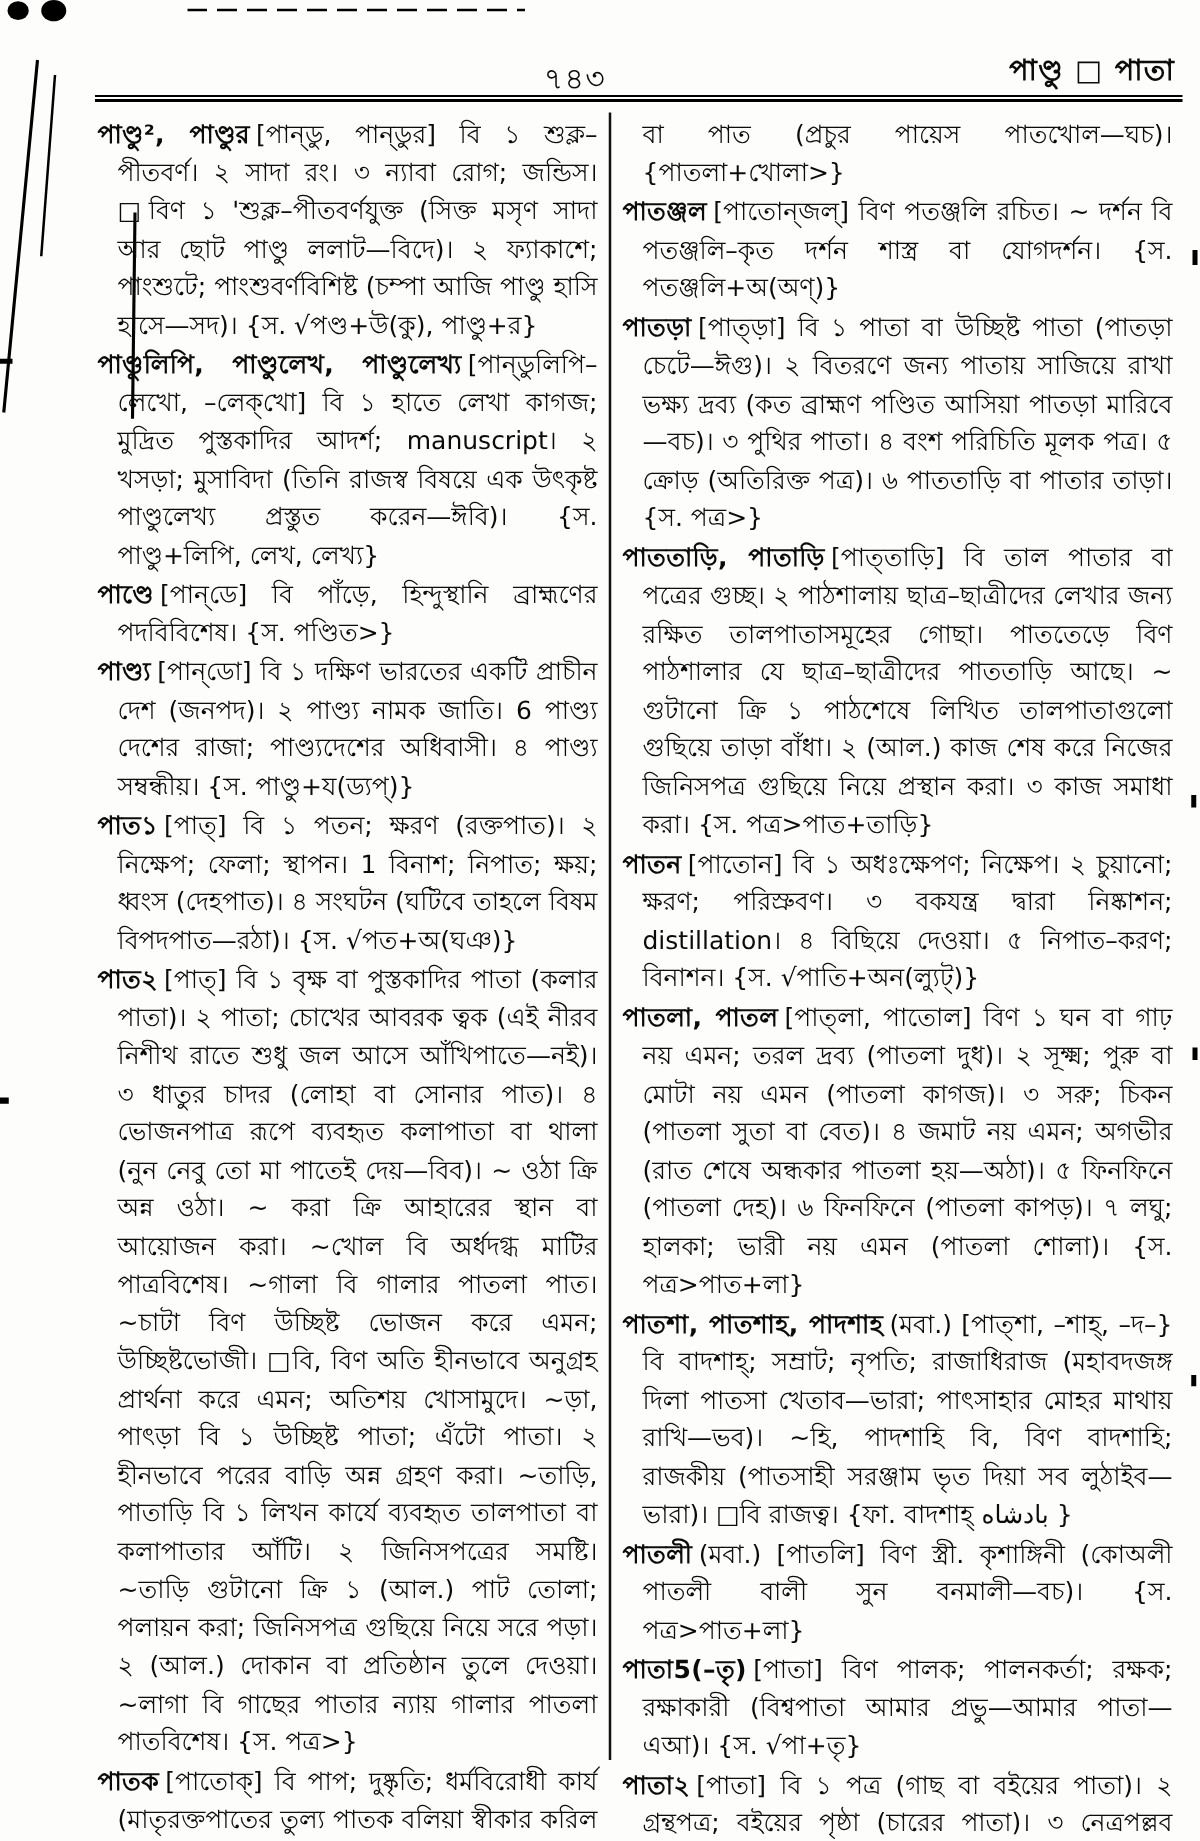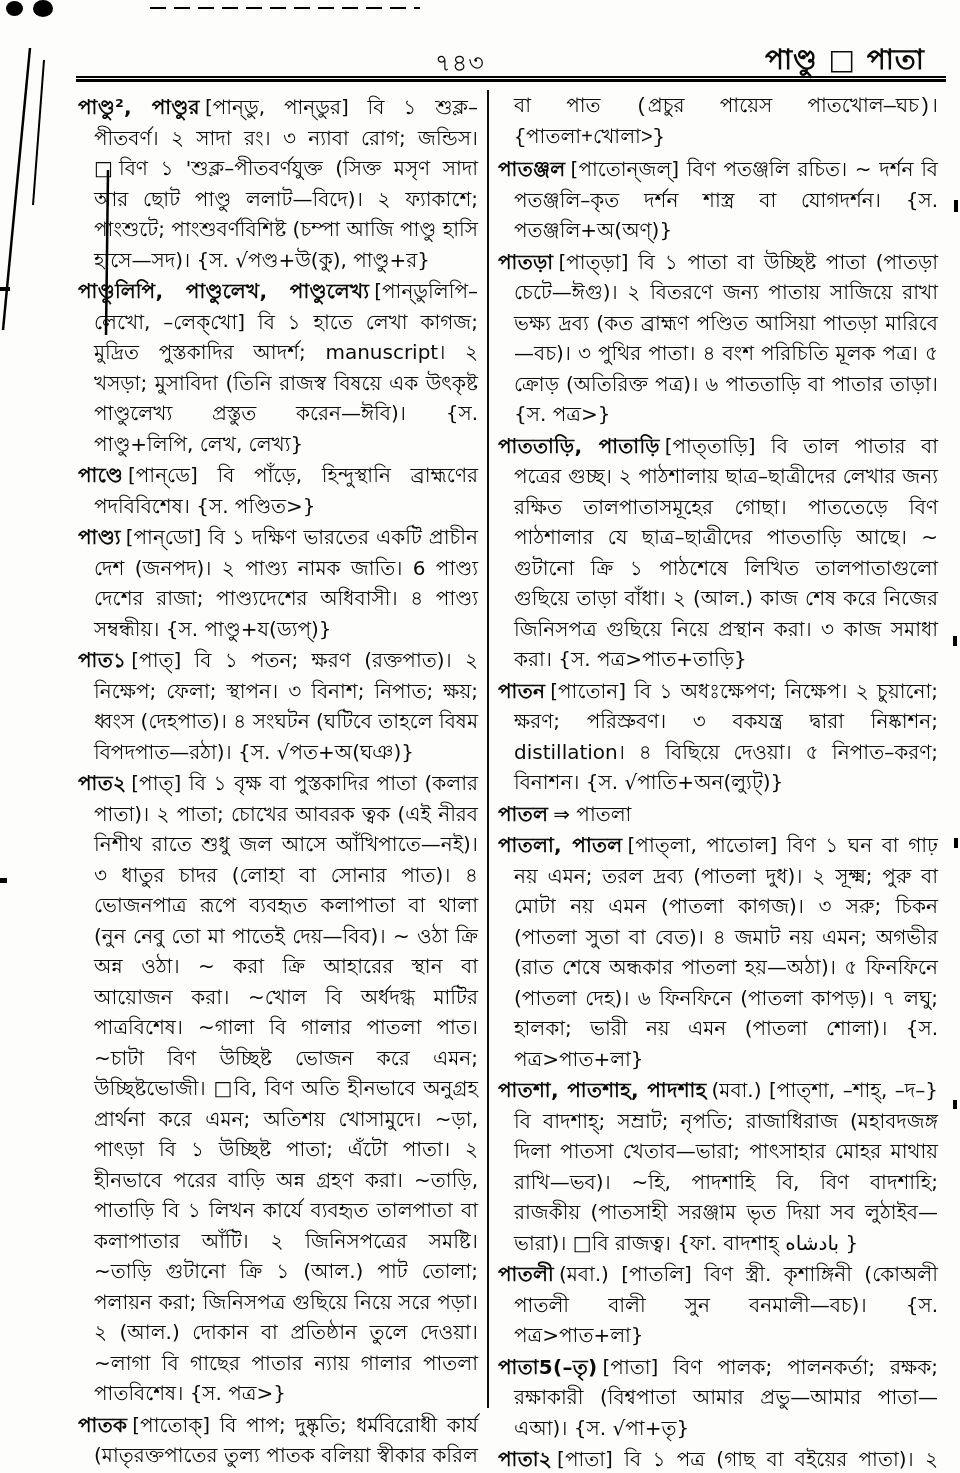--- a/index.html
+++ b/index.html
@@ -8,22 +8,22 @@
     background:#fdfdfb;color:#0b0b0b;
     font-family:"DejaVu Sans","Liberation Sans",sans-serif;
     -webkit-font-smoothing:none;
   }
   
   .page-number{
     position:absolute;top:44px;left:420px;width:80px;text-align:center;
     font-size:24px;letter-spacing:1px;
   }
   .guide-words{
-    position:absolute;top:38px;right:35px;
-    font-size:28px;font-weight:bold;letter-spacing:1px;
+    position:absolute;top:38px;right:20px;
+    font-size:23px;font-weight:bold;letter-spacing:1px;
   }
   .top-rule{
     position:absolute;top:76px;left:76px;width:870px;height:7px;
     background:linear-gradient(#000 0 2px,transparent 2px 3px,#000 3px 6px,transparent 6px);
     filter:contrast(2);
   }
   .edge-dash{
     position:absolute;top:7px;left:150px;width:270px;height:2px;
     background:repeating-linear-gradient(90deg,#000 0 16px,transparent 16px 24px);
   }
@@ -34,21 +34,21 @@
   .stroke-svg{position:absolute;top:0;left:0;pointer-events:none;}
   .tick{position:absolute;background:#000;}
   
   .columns{position:absolute;top:92px;left:78px;width:860px;}
   .col{position:absolute;top:0;font-size:20px;line-height:30.5px;text-align:justify;}
   .col-left{left:0;width:400px;}
   .col-right{left:420px;width:440px;}
   .divider{position:absolute;top:90px;left:487px;width:2px;height:1318px;background:#111;}
   
   p.entry{margin:0 0 1px 0;padding-left:16px;text-indent:-16px;}
-  p.entry.cont{text-indent:0;font-family:Liberation Mono, monospace;}
+  p.entry.cont{text-indent:0;}
   .hw{font-weight:bold;margin-right:5px;letter-spacing:.3px;}
 </style>
 </head>
 <body>
 
 <div class="blot blot1"></div>
 <div class="blot blot2"></div>
 <div class="edge-dash"></div>
 <svg class="stroke-svg" width="130" height="420" viewBox="0 0 130 420">
   <line x1="30" y1="48" x2="3" y2="330" stroke="#000" stroke-width="2.5"></line>
@@ -67,34 +67,33 @@
 <div class="top-rule"></div>
 <div class="divider"></div>
 
 <div class="columns">
 
   <div class="col col-left">
     <p class="entry"><b class="hw">পাণ্ডু², পাণ্ডুর</b><span>[পান্‌ডু, পান্‌ডুর] বি ১ শুক্ল–পীতবর্ণ। ২ সাদা রং। ৩ ন্যাবা রোগ; জন্ডিস। □বিণ ১ 'শুক্ল–পীতবর্ণযুক্ত (সিক্ত মসৃণ সাদা আর ছোট পাণ্ডু ললাট—বিদে)। ২ ফ্যাকাশে; পাংশুটে; পাংশুবর্ণবিশিষ্ট (চম্পা আজি পাণ্ডু হাসি হাসে—সদ)। {স. √পণ্ড+উ(কু), পাণ্ডু+র}</span></p>
     <p class="entry"><b class="hw">পাণ্ডুলিপি, পাণ্ডুলেখ, পাণ্ডুলেখ্য</b><span>[পান্‌ডুলিপি–লেখো, –লেক্‌খো] বি ১ হাতে লেখা কাগজ; মুদ্রিত পুস্তকাদির আদর্শ; manuscript। ২ খসড়া; মুসাবিদা (তিনি রাজস্ব বিষয়ে এক উৎকৃষ্ট পাণ্ডুলেখ্য প্রস্তুত করেন—ঈবি)। {স. পাণ্ডু+লিপি, লেখ, লেখ্য}</span></p>
     <p class="entry"><b class="hw">পাণ্ডে</b><span>[পান্‌ডে] বি পাঁড়ে, হিন্দুস্থানি ব্রাহ্মণের পদবিবিশেষ। {স. পণ্ডিত&gt;}</span></p>
     <p class="entry"><b class="hw">পাণ্ড্য</b><span>[পান্‌ডো] বি ১ দক্ষিণ ভারতের একটি প্রাচীন দেশ (জনপদ)। ২ পাণ্ড্য নামক জাতি। 6 পাণ্ড্য দেশের রাজা; পাণ্ড্যদেশের অধিবাসী। ৪ পাণ্ড্য সম্বন্ধীয়। {স. পাণ্ডু+য(ড্যপ্‌)}</span></p>
-    <p class="entry"><b class="hw">পাত১</b><span>[পাত্‌] বি ১ পতন; ক্ষরণ (রক্তপাত)। ২ নিক্ষেপ; ফেলা; স্থাপন। ৩ বিনাশ; নিপাত; ক্ষয়; ধ্বংস (দেহপাত)। ৪ সংঘটন (ঘটিবে তাহলে বিষম বিপদপাত—রঠা)। {স. √পত+অ(ঘঞ)}</span></p>
+    <p class="entry"><b class="hw">পাত১</b><span>[পাত্‌] বি ১ পতন; ক্ষরণ (রক্তপাত)। ২ নিক্ষেপ; ফেলা; স্থাপন। 1 বিনাশ; নিপাত; ক্ষয়; ধ্বংস (দেহপাত)। ৪ সংঘটন (ঘটিবে তাহলে বিষম বিপদপাত—রঠা)। {স. √পত+অ(ঘঞ)}</span></p>
     <p class="entry"><b class="hw">পাত২</b><span>[পাত্‌] বি ১ বৃক্ষ বা পুস্তকাদির পাতা (কলার পাতা)। ২ পাতা; চোখের আবরক ত্বক (এই নীরব নিশীথ রাতে শুধু জল আসে আঁখিপাতে—নই)। ৩ ধাতুর চাদর (লোহা বা সোনার পাত)। ৪ ভোজনপাত্র রূপে ব্যবহৃত কলাপাতা বা থালা (নুন নেবু তো মা পাতেই দেয়—বিব)। ~ ওঠা ক্রি অন্ন ওঠা। ~ করা ক্রি আহারের স্থান বা আয়োজন করা। ~খোল বি অর্ধদগ্ধ মাটির পাত্রবিশেষ। ~গালা বি গালার পাতলা পাত। ~চাটা বিণ উচ্ছিষ্ট ভোজন করে এমন; উচ্ছিষ্টভোজী। □বি, বিণ অতি হীনভাবে অনুগ্রহ প্রার্থনা করে এমন; অতিশয় খোসামুদে। ~ড়া, পাৎড়া বি ১ উচ্ছিষ্ট পাতা; এঁটো পাতা। ২ হীনভাবে পরের বাড়ি অন্ন গ্রহণ করা। ~তাড়ি, পাতাড়ি বি ১ লিখন কার্যে ব্যবহৃত তালপাতা বা কলাপাতার আঁটি। ২ জিনিসপত্রের সমষ্টি। ~তাড়ি গুটানো ক্রি ১ (আল.) পাট তোলা; পলায়ন করা; জিনিসপত্র গুছিয়ে নিয়ে সরে পড়া। ২ (আল.) দোকান বা প্রতিষ্ঠান তুলে দেওয়া। ~লাগা বি গাছের পাতার ন্যায় গালার পাতলা পাতবিশেষ। {স. পত্র&gt;}</span></p>
     <p class="entry"><b class="hw">পাতক</b><span>[পাতোক্‌] বি পাপ; দুষ্কৃতি; ধর্মবিরোধী কার্য (মাতৃরক্তপাতের তুল্য পাতক বলিয়া স্বীকার করিল—রঠা)। পাতকী (–কিন্‌) বি, বিণ পাপী; দুষ্কৃতকারী (আমি যেন ব্রহ্ম হত্যা পিতৃহত্যায় পাতকী হই—রঠা)। ~কিনী বিণ স্ত্রী.। মহা~ বি অতি বড় পাপের কাজ। {স. √পত+ণিচ+অক(ণ্বুল)}</span></p>
     <p class="entry"></p>
 
   </div>
 
   <div class="col col-right">
     <p class="entry cont"><span>বা পাত (প্রচুর পায়েস পাতখোল—ঘচ)। {পাতলা+খোলা&gt;}</span></p>
     <p class="entry"><b class="hw">পাতঞ্জল</b><span>[পাতোন্‌জল্‌] বিণ পতঞ্জলি রচিত। ~ দর্শন বি পতঞ্জলি–কৃত দর্শন শাস্ত্র বা যোগদর্শন। {স. পতঞ্জলি+অ(অণ্‌)}</span></p>
     <p class="entry"><b class="hw">পাতড়া</b><span>[পাত্‌ড়া] বি ১ পাতা বা উচ্ছিষ্ট পাতা (পাতড়া চেটে—ঈগু)। ২ বিতরণে জন্য পাতায় সাজিয়ে রাখা ভক্ষ্য দ্রব্য (কত ব্রাহ্মণ পণ্ডিত আসিয়া পাতড়া মারিবে—বচ)। ৩ পুথির পাতা। ৪ বংশ পরিচিতি মূলক পত্র। ৫ ক্রোড় (অতিরিক্ত পত্র)। ৬ পাততাড়ি বা পাতার তাড়া। {স. পত্র&gt;}</span></p>
     <p class="entry"><b class="hw">পাততাড়ি, পাতাড়ি</b><span>[পাত্‌তাড়ি] বি তাল পাতার বা পত্রের গুচ্ছ। ২ পাঠশালায় ছাত্র–ছাত্রীদের লেখার জন্য রক্ষিত তালপাতাসমূহের গোছা। পাততেড়ে বিণ পাঠশালার যে ছাত্র–ছাত্রীদের পাততাড়ি আছে। ~ গুটানো ক্রি ১ পাঠশেষে লিখিত তালপাতাগুলো গুছিয়ে তাড়া বাঁধা। ২ (আল.) কাজ শেষ করে নিজের জিনিসপত্র গুছিয়ে নিয়ে প্রস্থান করা। ৩ কাজ সমাধা করা। {স. পত্র&gt;পাত+তাড়ি}</span></p>
     <p class="entry"><b class="hw">পাতন</b><span>[পাতোন] বি ১ অধঃক্ষেপণ; নিক্ষেপ। ২ চুয়ানো; ক্ষরণ; পরিস্রুবণ। ৩ বকযন্ত্র দ্বারা নিষ্কাশন; distillation। ৪ বিছিয়ে দেওয়া। ৫ নিপাত–করণ; বিনাশন। {স. √পাতি+অন(ল্যুট্‌)}</span></p>
-    <p class="entry"><b class="hw">পাতল</b><span>⇒ পাতলা</span></p>
     <p class="entry"><b class="hw">পাতলা, পাতল</b><span>[পাত্‌লা, পাতোল] বিণ ১ ঘন বা গাঢ় নয় এমন; তরল দ্রব্য (পাতলা দুধ)। ২ সূক্ষ্ম; পুরু বা মোটা নয় এমন (পাতলা কাগজ)। ৩ সরু; চিকন (পাতলা সুতা বা বেত)। ৪ জমাট নয় এমন; অগভীর (রাত শেষে অন্ধকার পাতলা হয়—অঠা)। ৫ ফিনফিনে (পাতলা দেহ)। ৬ ফিনফিনে (পাতলা কাপড়)। ৭ লঘু; হালকা; ভারী নয় এমন (পাতলা শোলা)। {স. পত্র&gt;পাত+লা}</span></p>
     <p class="entry"><b class="hw">পাতশা, পাতশাহ, পাদশাহ</b><span>(মবা.) [পাত্‌শা, –শাহ্‌, –দ–} বি বাদশাহ্‌; সম্রাট; নৃপতি; রাজাধিরাজ (মহাবদজঙ্গ দিলা পাতসা খেতাব—ভারা; পাৎসাহার মোহর মাথায় রাখি—ভব)। ~হি, পাদশাহি বি, বিণ বাদশাহি; রাজকীয় (পাতসাহী সরঞ্জাম ভৃত দিয়া সব লুঠাইব—ভারা)। □বি রাজত্ব। {ফা. বাদশাহ্‌ بادشاه }</span></p>
     <p class="entry"><b class="hw">পাতলী</b><span>(মবা.) [পাতলি] বিণ স্ত্রী. কৃশাঙ্গিনী (কোঅলী পাতলী বালী সুন বনমালী—বচ)। {স. পত্র&gt;পাত+লা}</span></p>
     <p class="entry"><b class="hw">পাতা5(–তৃ)</b><span>[পাতা] বিণ পালক; পালনকর্তা; রক্ষক; রক্ষাকারী (বিশ্বপাতা আমার প্রভু—আমার পাতা—এআ)। {স. √পা+তৃ}</span></p>
     <p class="entry"><b class="hw">পাতা২</b><span>[পাতা] বি ১ পত্র (গাছ বা বইয়ের পাতা)। ২ গ্রন্থপত্র; বইয়ের পৃষ্ঠা (চারের পাতা)। ৩ নেত্রপল্লব (চোখের পাতা)। ৪ গাছের যে পাতা ভোজনপাত্র হিসেবে ব্যবহৃত হয় (কলাপাতা বিছিয়ে খাও)। ৫ পাতার মতো বিন্যাস বা গুছানো বা শৃঙ্খলাবদ্ধ (পাতা কাটা চুল)। ~ করা, পাত করা ক্রি ভোজনের জন্য পাতা বা থালা দেওয়া; আহারের জন্য আসন করা। ~কুড়ানি, পাতকুড়ুনি বিণ উচ্ছিষ্ট পাতা বা জ্বালানি পাতা সংগ্রহ</span></p>
   </div>
 
 </div>
 
 </body></html>

